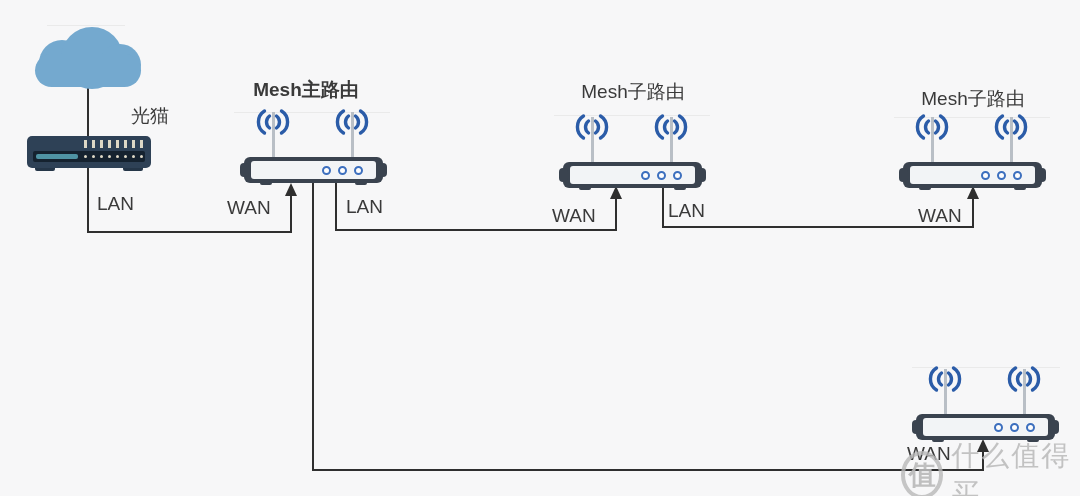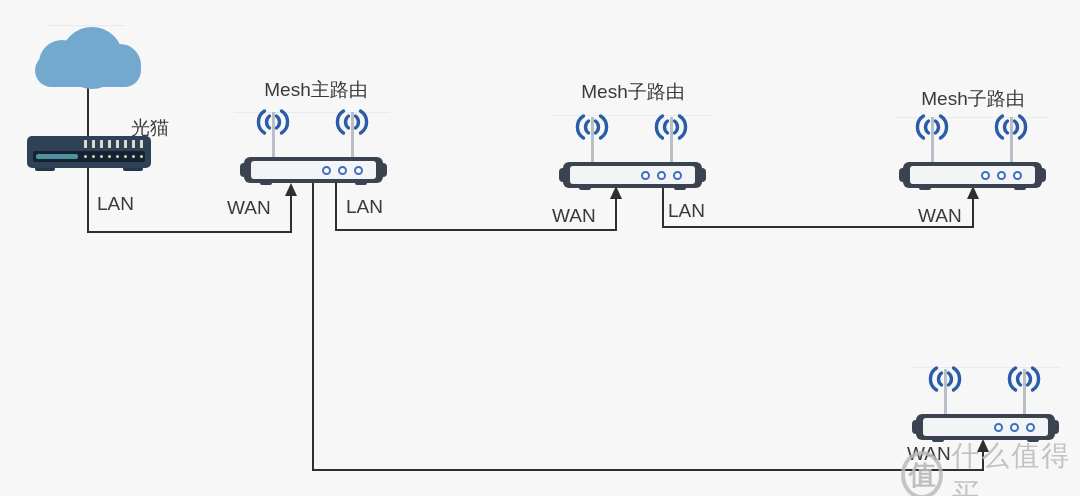--- a/index.html
+++ b/index.html
@@ -228,22 +228,22 @@
     <div class="rfoot rf2"></div>
     <div class="rbody">
       <div class="panel">
         <span class="led"></span>
         <span class="led"></span>
         <span class="led"></span>
       </div>
     </div>
   </div>
 
-  <div class="lbl" style="left:131px;top:115px;">光猫</div>
-  <div class="node-title" style="left:246px;top:77px;">Mesh主路由</div>
+  <div class="lbl" style="left:131px;top:103px;">光猫</div>
+  <div class="node-title" style="left:236px;top:77px;font-weight:bold;">Mesh主路由</div>
   <div class="node-title" style="left:563px;top:79px;">Mesh子路由</div>
   <div class="node-title" style="left:903px;top:86px;">Mesh子路由</div>
 
   <div class="lbl" style="left:97px;top:193px;">LAN</div>
   <div class="lbl" style="left:227px;top:197px;">WAN</div>
   <div class="lbl" style="left:346px;top:196px;">LAN</div>
   <div class="lbl" style="left:552px;top:205px;">WAN</div>
   <div class="lbl" style="left:668px;top:200px;">LAN</div>
   <div class="lbl" style="left:918px;top:205px;">WAN</div>
   <div class="lbl" style="left:907px;top:443px;">WAN</div>

